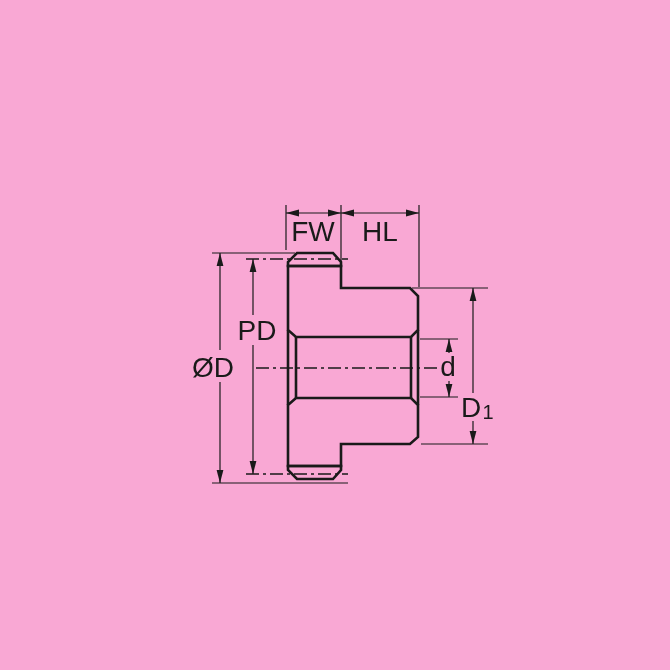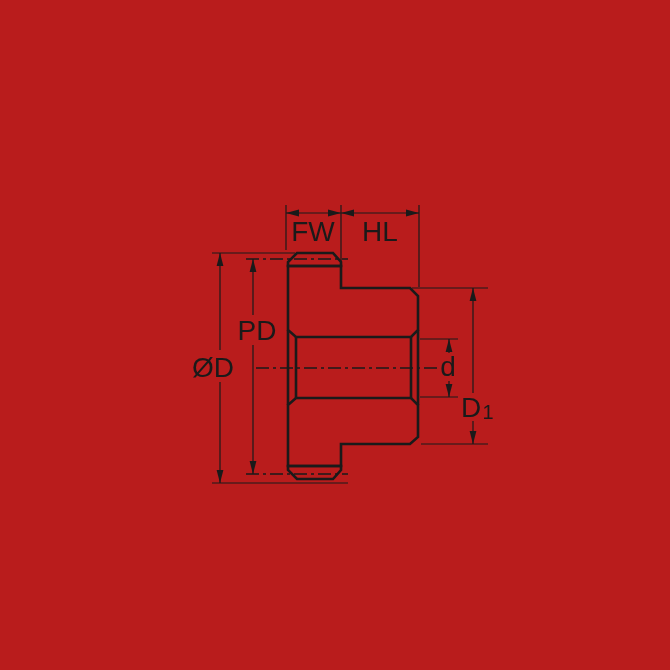--- a/index.html
+++ b/index.html
@@ -7,21 +7,21 @@
     padding: 0;
     background: #ffffff;
     width: 670px;
     height: 670px;
     overflow: hidden;
   }
   .canvas {
     position: relative;
     width: 670px;
     height: 670px;
-    background: #b91c1c;
+    background: #f9a8d4;
   }
   svg text {
     font-family: "Liberation Sans", "DejaVu Sans", sans-serif;
     fill: #1a1a1a;
   }
   .lbl      { font-size: 28px; }
   .lbl-sub  { font-size: 20px; }
   .thick    { stroke: #1a1a1a; stroke-width: 2.6; fill: none; }
   .thin     { stroke: #1a1a1a; stroke-width: 1.2; fill: none; }
   .dashdot  { stroke: #1a1a1a; stroke-width: 1.4; fill: none; stroke-dasharray: 13 4 3 4; }

